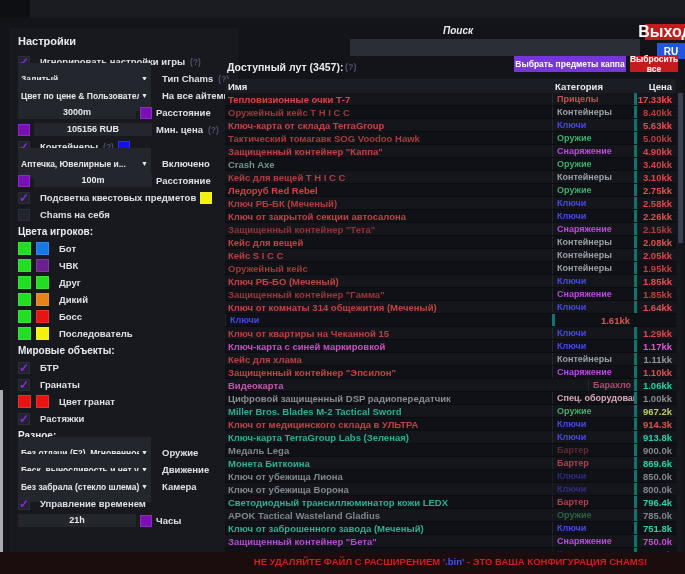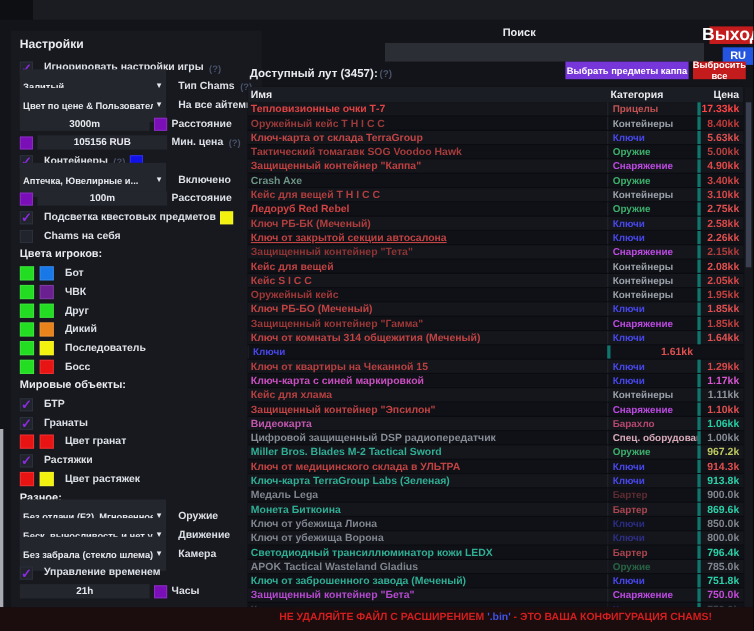--- a/index.html
+++ b/index.html
@@ -23,21 +23,21 @@
        color:#e7e9ee;line-height:13px;}
   .sw{flex:0 0 auto;width:12px;height:12px;margin:0 4px 0 0;border:1px solid rgba(255,255,255,.12);box-sizing:border-box;}
   .sw.after{margin:0 0 0 4px;}
   .s-label{margin-left:4px;}
   .sec{font-size:10px;color:#e9ebef;}
   .help{color:#4a5168;margin-left:5px;font-size:8.5px;}
   .pair .sw{width:13px;height:13px;margin-right:5px;}
   .pair .s-label{margin-left:5px;}
 
   
-  .search-label{position:absolute;left:457px;top:25px;font-size:10px;font-weight:bold;color:#e9ebef;}
+  .search-label{position:absolute;left:443px;top:25px;font-size:10px;font-weight:bold;color:#e9ebef;font-style:italic;}
   .search-input{position:absolute;left:350px;top:39px;width:290px;height:17px;background:#2b2e35;
                 border:none;outline:none;color:#e7e9ee;font-size:10px;box-sizing:border-box;padding:0 4px;}
   .btn{position:absolute;border:none;color:#fff;font-weight:bold;font-family:"Liberation Sans",sans-serif;
        display:flex;align-items:center;justify-content:center;cursor:pointer;padding:0;}
   .exit-btn{left:645px;top:24px;width:40px;height:16px;background:#c41c1c;font-size:16px;}
   .ru-btn{left:657px;top:43px;width:28px;height:16px;background:#2355e0;font-size:10px;}
   .kappa-btn{left:514px;top:56px;width:112px;height:16px;background:#7636d9;font-size:8.5px;}
   .drop-btn{left:630px;top:56px;width:48px;height:16px;background:#c41c1c;font-size:8.5px;}
   .loot-title{position:absolute;left:227px;top:61px;font-size:10.5px;font-weight:bold;color:#e9ebef;}
   .loot-help{position:absolute;left:345px;top:62px;font-size:9px;font-weight:bold;color:#4a5168;}
@@ -152,52 +152,47 @@
           <span class="sw" style="background: rgb(34, 221, 34);"></span>
           <span class="s-label">Друг</span>
         </div>
         <div class="s-row pair">
           <span class="sw" style="background: rgb(34, 221, 34);"></span>
           <span class="sw" style="background: rgb(232, 130, 26);"></span>
           <span class="s-label">Дикий</span>
         </div>
         <div class="s-row pair">
           <span class="sw" style="background: rgb(34, 221, 34);"></span>
+          <span class="sw" style="background: rgb(232, 20, 20);"></span>
+          <span class="s-label">Босс</span>
+        </div>
+        <div class="s-row pair">
+          <span class="sw" style="background: rgb(34, 221, 34);"></span>
           <span class="sw" style="background: rgb(242, 242, 14);"></span>
           <span class="s-label">Последователь</span>
-        </div>
-        <div class="s-row pair">
-          <span class="sw" style="background: rgb(34, 221, 34);"></span>
-          <span class="sw" style="background: rgb(232, 20, 20);"></span>
-          <span class="s-label">Босс</span>
         </div>
         <div class="s-row">
           <span class="sec">Мировые объекты:</span>
         </div>
         <div class="s-row">
           <span class="cb">✓</span>
           <span class="s-label">БТР</span>
         </div>
         <div class="s-row">
           <span class="cb">✓</span>
           <span class="s-label">Гранаты</span>
         </div>
         <div class="s-row pair">
           <span class="sw" style="background: rgb(232, 20, 20);"></span>
           <span class="sw" style="background: rgb(232, 20, 20);"></span>
           <span class="s-label">Цвет гранат</span>
         </div>
         <div class="s-row">
           <span class="cb">✓</span>
           <span class="s-label">Растяжки</span>
-        </div>
-        <div class="s-row pair">
-          <span class="sw" style="background: rgb(232, 20, 20);"></span>
-          <span class="sw" style="background: rgb(242, 242, 14);"></span>
-          <span class="s-label">Цвет растяжек</span>
         </div>
         <div class="s-row">
           <span class="sec">Разное:</span>
         </div>
         <div class="s-row">
           <span class="dd">
             <span class="dd-v">Без отдачи (F2), Мгновенное п</span>
             <span class="dd-a">▼</span>
           </span>
           <span class="s-label">Оружие</span>
@@ -284,21 +279,21 @@
           <span class="c-name" style="color: rgb(208, 67, 67);">Ледоруб Red Rebel</span>
           <span class="c-cat" style="color: rgb(60, 174, 107);">Оружие</span>
           <span class="c-price" style="color: rgb(224, 80, 80);">2.75kk</span>
         </div>
         <div class="t-row">
           <span class="c-name" style="color: rgb(176, 62, 62);">Ключ РБ-БК (Меченый)</span>
           <span class="c-cat" style="color: rgb(71, 71, 234);">Ключи</span>
           <span class="c-price" style="color: rgb(216, 72, 72);">2.58kk</span>
         </div>
         <div class="t-row odd">
-          <span class="c-name" style="color: rgb(192, 67, 67); text-decoration: underline;">Ключ от закрытой секции автосалона</span>
+          <span class="c-name" style="color: rgb(192, 67, 67);">Ключ от закрытой секции автосалона</span>
           <span class="c-cat" style="color: rgb(71, 71, 234);">Ключи</span>
           <span class="c-price" style="color: rgb(224, 80, 80);">2.26kk</span>
         </div>
         <div class="t-row">
           <span class="c-name" style="color: rgb(143, 52, 52);">Защищенный контейнер "Тета"</span>
           <span class="c-cat" style="color: rgb(187, 74, 224);">Снаряжение</span>
           <span class="c-price" style="color: rgb(176, 60, 60);">2.15kk</span>
         </div>
         <div class="t-row odd">
           <span class="c-name" style="color: rgb(192, 67, 67);">Кейс для вещей</span>
@@ -349,21 +344,21 @@
           <span class="c-cat" style="color: rgb(154, 160, 168);">Контейнеры</span>
           <span class="c-price" style="color: rgb(143, 148, 156);">1.11kk</span>
         </div>
         <div class="t-row odd">
           <span class="c-name" style="color: rgb(192, 67, 67);">Защищенный контейнер "Эпсилон"</span>
           <span class="c-cat" style="color: rgb(187, 74, 224);">Снаряжение</span>
           <span class="c-price" style="color: rgb(224, 80, 80);">1.10kk</span>
         </div>
         <div class="t-row">
           <span class="c-name" style="color: rgb(194, 88, 174);">Видеокарта</span>
-          <span class="c-cat" style="color: rgb(181, 72, 110);">Барахло</span>
+          <span class="c-cat" style="color: rgb(181, 72, 110); margin-left: 36px;">Барахло</span>
           <span class="c-price" style="color: rgb(37, 208, 165);">1.06kk</span>
         </div>
         <div class="t-row odd">
           <span class="c-name" style="color: rgb(135, 140, 149);">Цифровой защищенный DSP радиопередатчик</span>
           <span class="c-cat" style="color: rgb(216, 170, 184);">Спец. оборудование</span>
           <span class="c-price" style="color: rgb(135, 140, 149);">1.00kk</span>
         </div>
         <div class="t-row">
           <span class="c-name" style="color: rgb(47, 174, 148);">Miller Bros. Blades M-2 Tactical Sword</span>
           <span class="c-cat" style="color: rgb(60, 174, 107);">Оружие</span>

